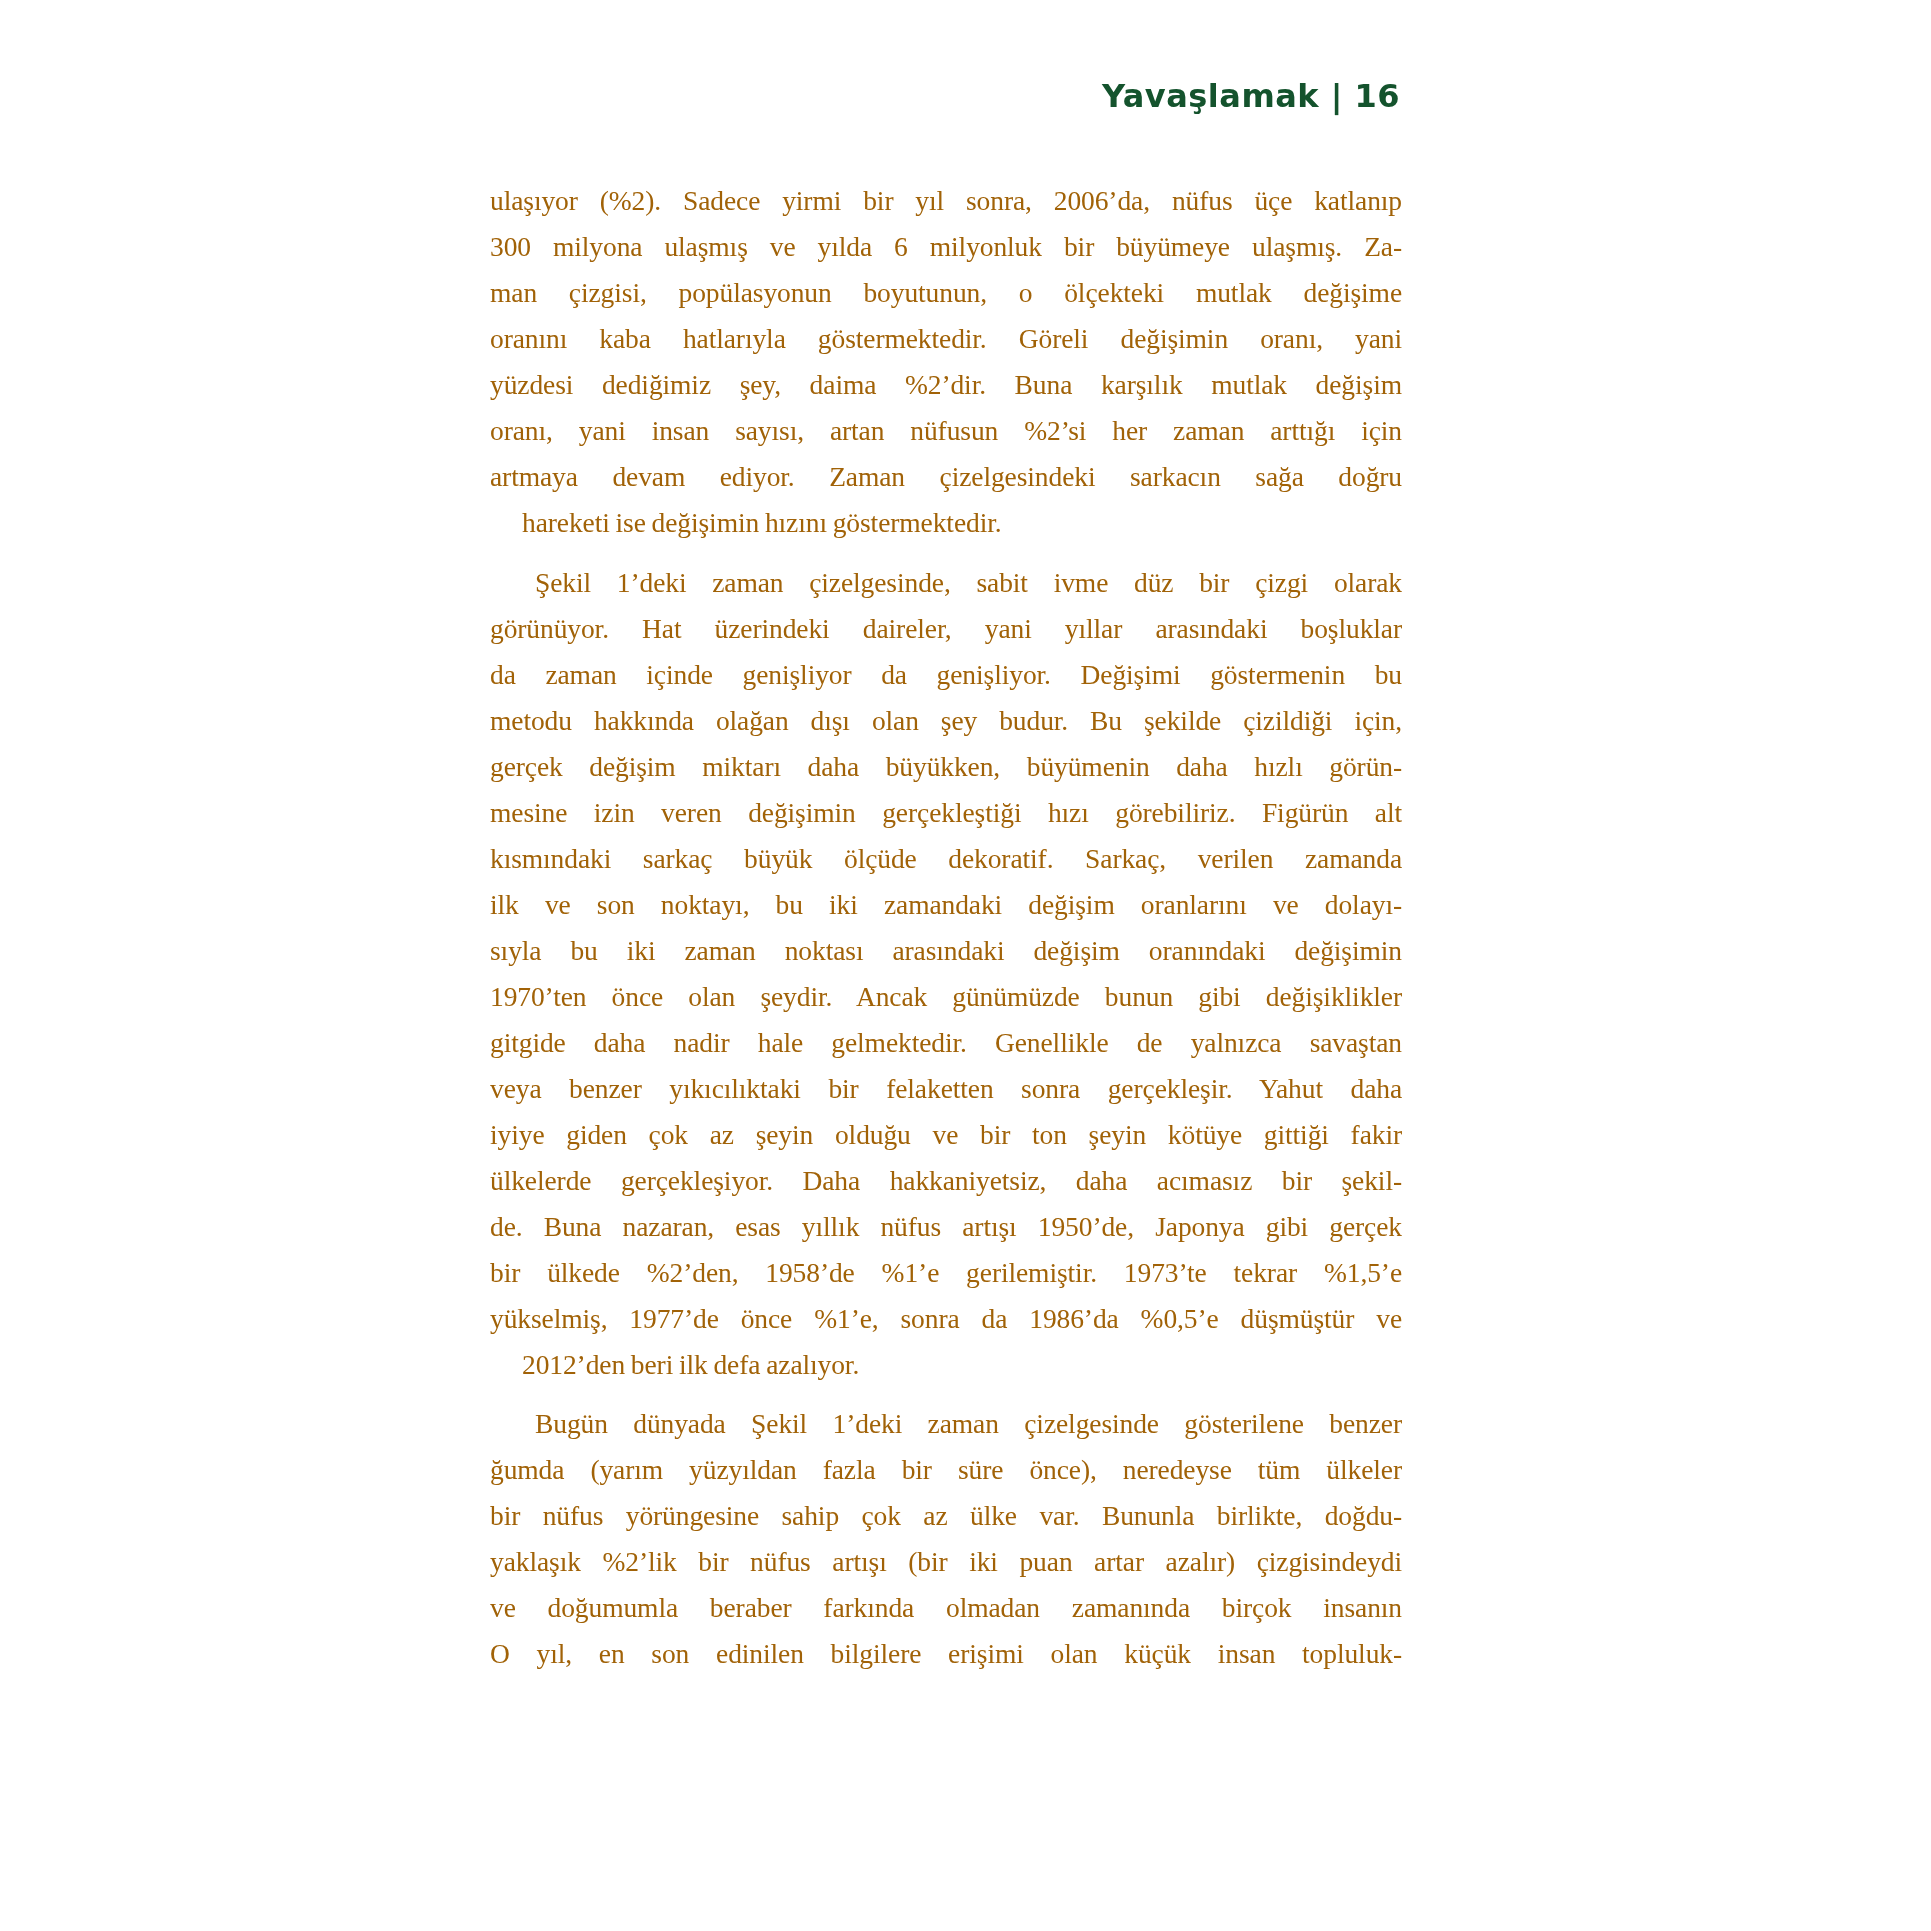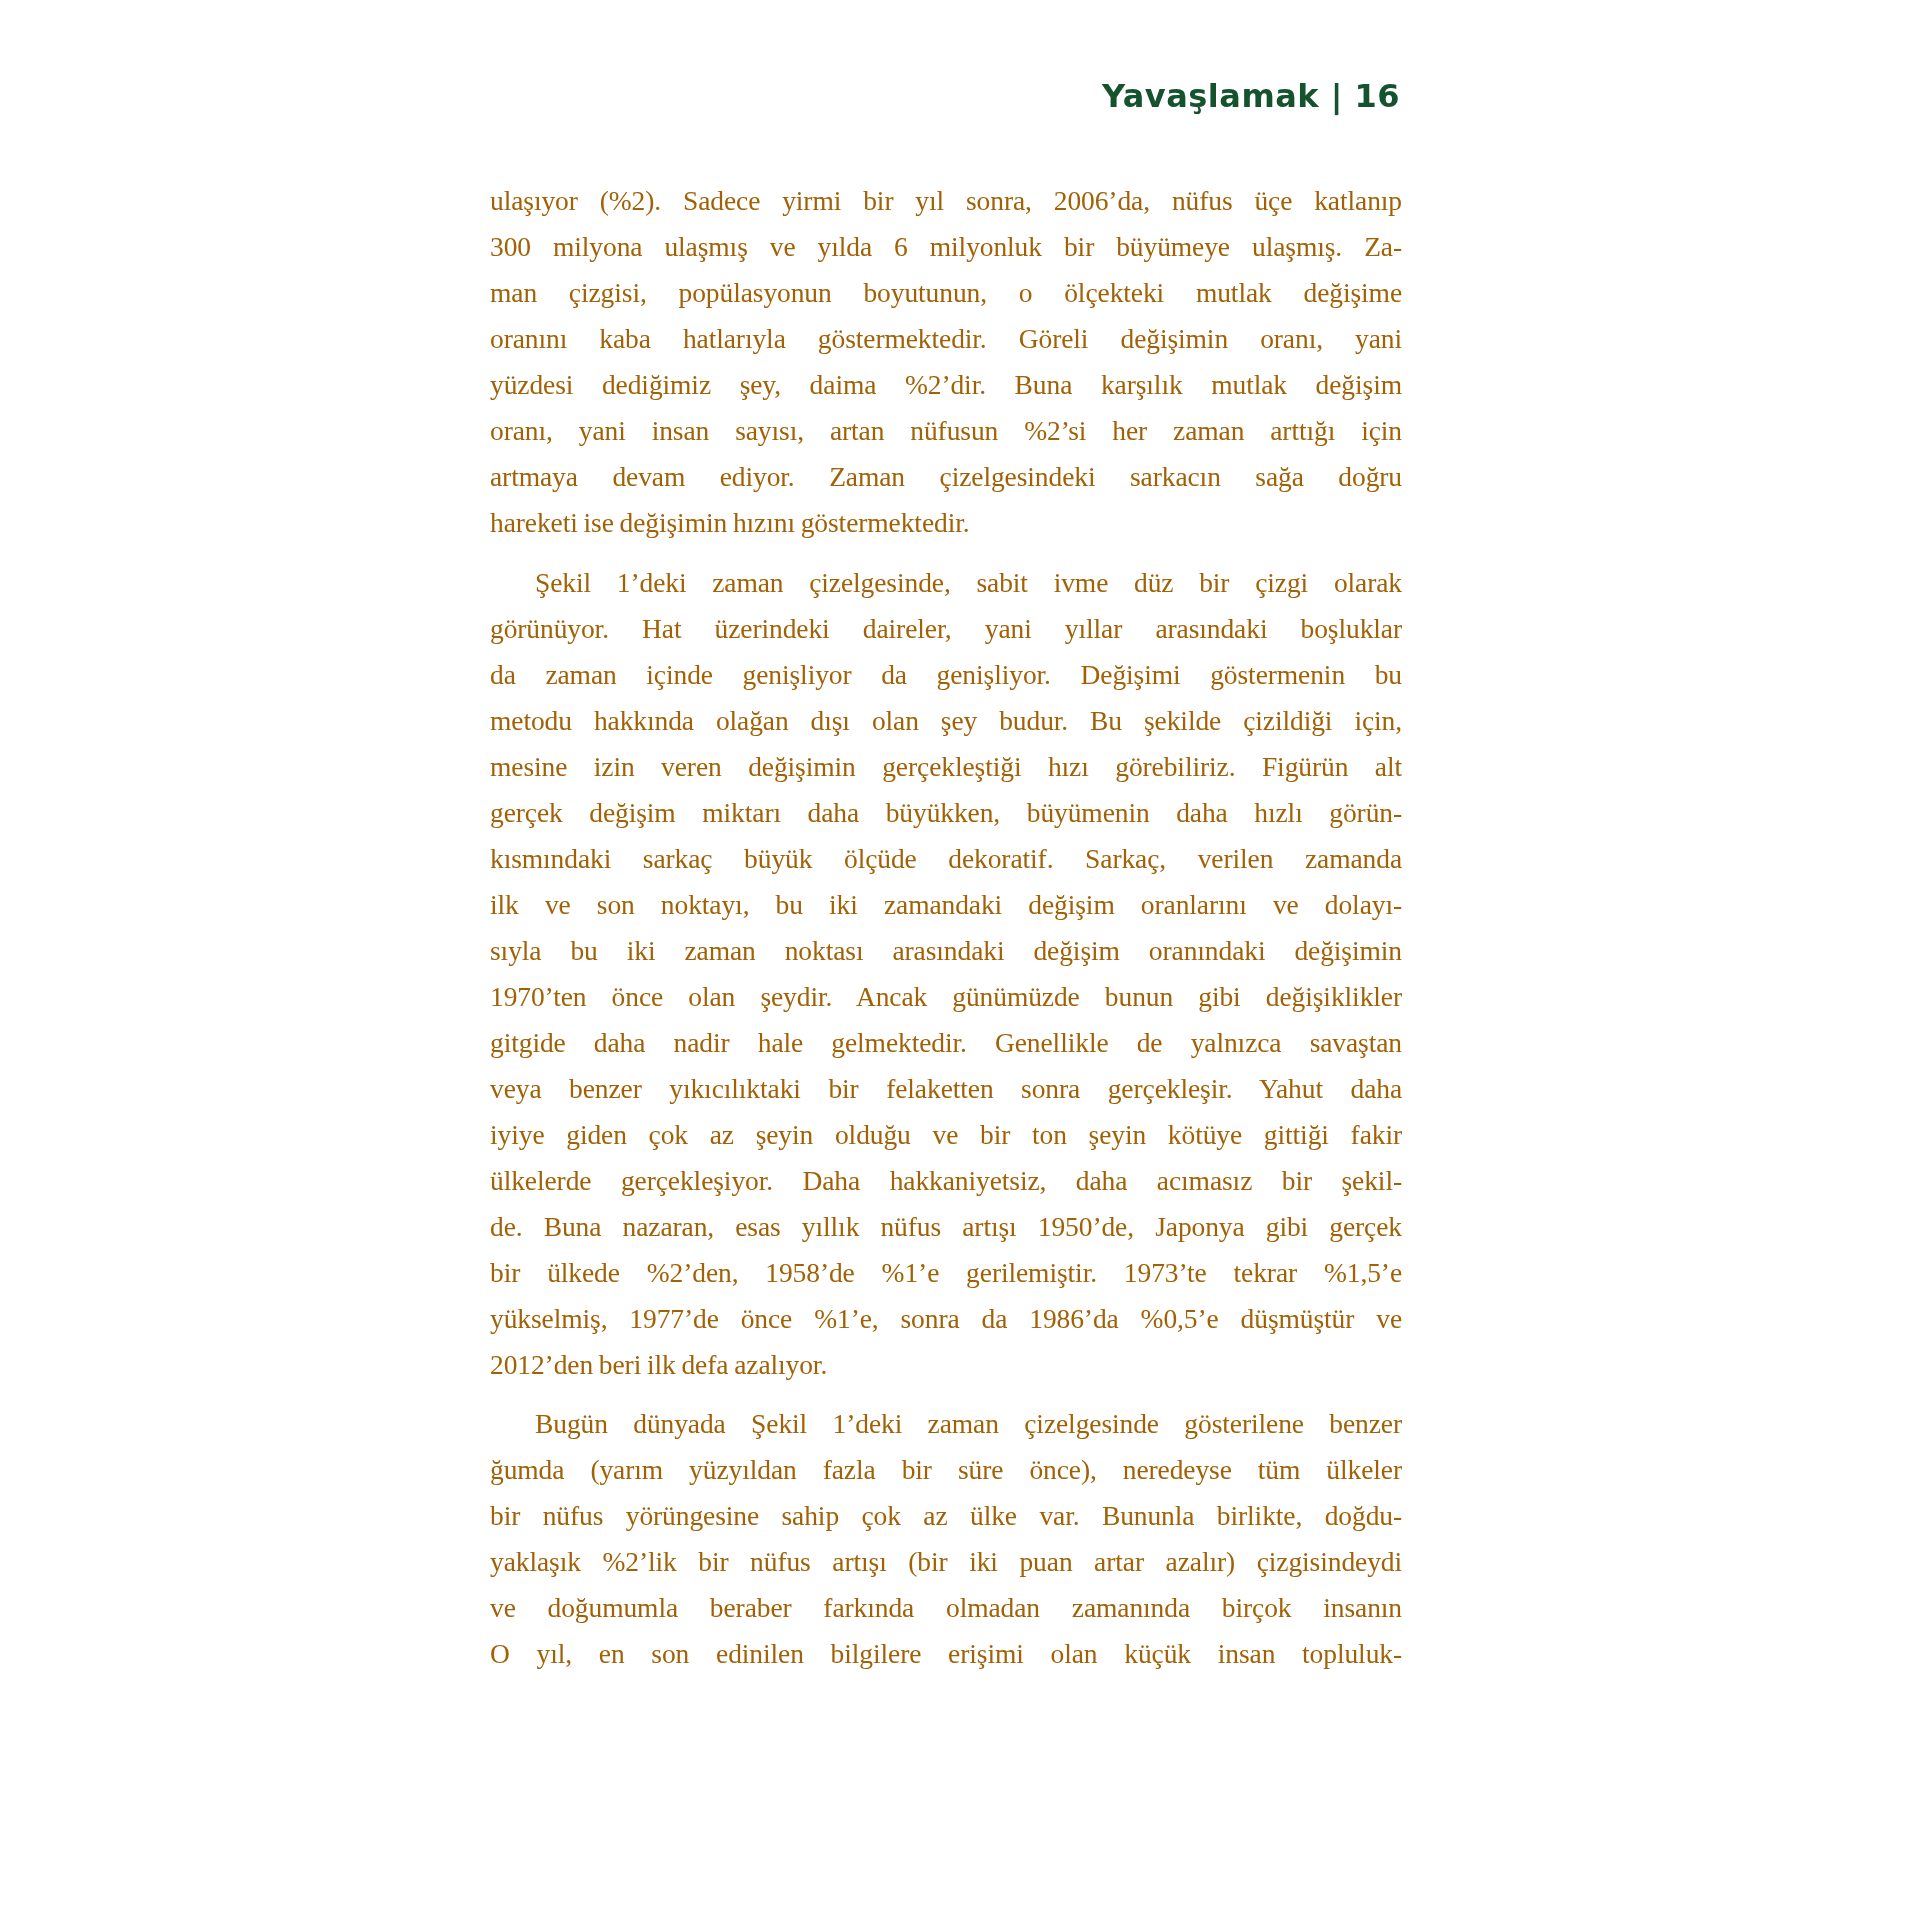--- a/index.html
+++ b/index.html
@@ -39,21 +39,21 @@
   }
   .para { margin: 0; }
   .para + .para { margin-top: 13.5px; }
   .line {
     text-align: justify;
     text-align-last: justify;
     white-space: normal;
     height: 46px;
     overflow: hidden;
   }
-  .line.endline { text-align-last: left; }
+  .line.endline { text-align-last: left; margin-left: 32px; }
   .line.indent { text-indent: 45px; }
 </style>
 </head>
 <body>
 
 <div class="page">
 
   <div class="running-header">
     <span>Yavaşlamak</span><span class="sep">|</span><span>16</span>
   </div>
@@ -67,22 +67,22 @@
         <div class="line">yüzdesi dediğimiz şey, daima %2’dir. Buna karşılık mutlak değişim</div>
         <div class="line">oranı, yani insan sayısı, artan nüfusun %2’si her zaman arttığı için</div>
         <div class="line">artmaya devam ediyor. Zaman çizelgesindeki sarkacın sağa doğru</div>
         <div class="line endline">hareketi ise değişimin hızını göstermektedir.</div>
       </div>
       <div class="para">
         <div class="line indent">Şekil 1’deki zaman çizelgesinde, sabit ivme düz bir çizgi olarak</div>
         <div class="line">görünüyor. Hat üzerindeki daireler, yani yıllar arasındaki boşluklar</div>
         <div class="line">da zaman içinde genişliyor da genişliyor. Değişimi göstermenin bu</div>
         <div class="line">metodu hakkında olağan dışı olan şey budur. Bu şekilde çizildiği için,</div>
+        <div class="line">gerçek değişim miktarı daha büyükken, büyümenin daha hızlı görün-</div>
         <div class="line">mesine izin veren değişimin gerçekleştiği hızı görebiliriz. Figürün alt</div>
-        <div class="line">gerçek değişim miktarı daha büyükken, büyümenin daha hızlı görün-</div>
         <div class="line">kısmındaki sarkaç büyük ölçüde dekoratif. Sarkaç, verilen zamanda</div>
         <div class="line">ilk ve son noktayı, bu iki zamandaki değişim oranlarını ve dolayı-</div>
         <div class="line">sıyla bu iki zaman noktası arasındaki değişim oranındaki değişimin</div>
         <div class="line">1970’ten önce olan şeydir. Ancak günümüzde bunun gibi değişiklikler</div>
         <div class="line">gitgide daha nadir hale gelmektedir. Genellikle de yalnızca savaştan</div>
         <div class="line">veya benzer yıkıcılıktaki bir felaketten sonra gerçekleşir. Yahut daha</div>
         <div class="line">iyiye giden çok az şeyin olduğu ve bir ton şeyin kötüye gittiği fakir</div>
         <div class="line">ülkelerde gerçekleşiyor. Daha hakkaniyetsiz, daha acımasız bir şekil-</div>
         <div class="line">de. Buna nazaran, esas yıllık nüfus artışı 1950’de, Japonya gibi gerçek</div>
         <div class="line">bir ülkede %2’den, 1958’de %1’e gerilemiştir. 1973’te tekrar %1,5’e</div>

